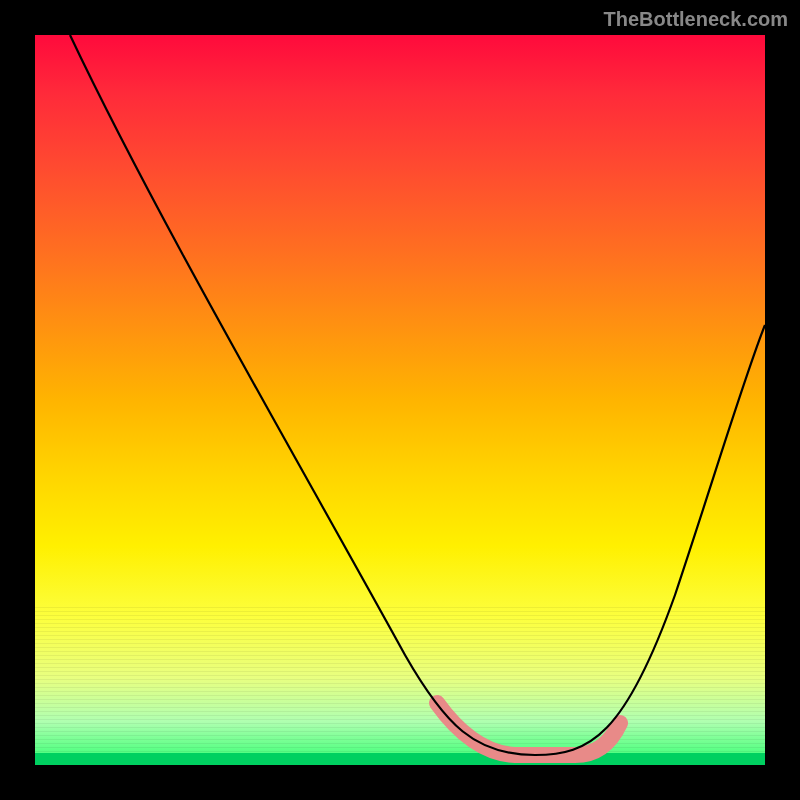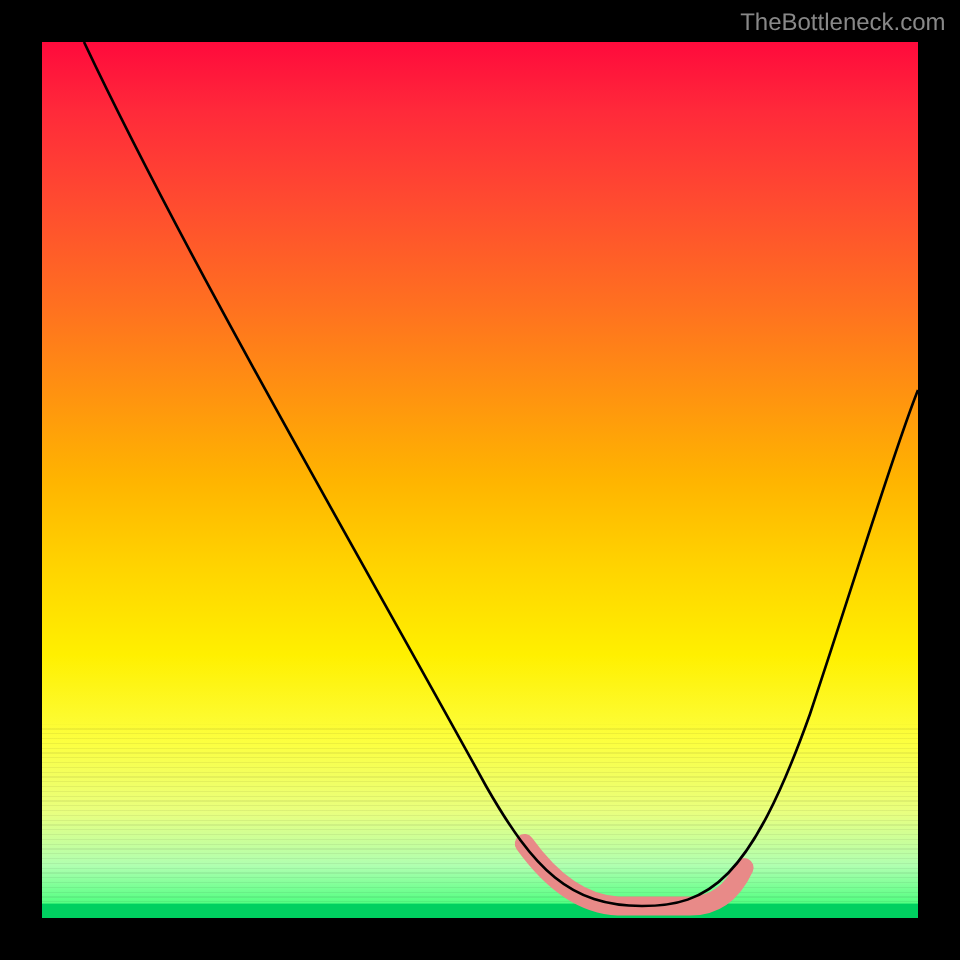--- a/index.html
+++ b/index.html
@@ -1,17 +1,17 @@
 <!DOCTYPE html>
 <html><head>
 <meta charset="utf-8">
 <style>
   * { margin: 0; padding: 0; box-sizing: border-box; }
   body { width: 800px; height: 800px; background: #000; font-family: Arial, sans-serif; position: relative; }
-  .watermark { position: absolute; top: 8px; right: 12px; color: #888; font-size: 20px; font-weight: normal; z-index: 10; }
+  .watermark { position: absolute; top: 8px; right: 12px; color: #888; font-size: 20px; font-weight: bold; z-index: 10; }
   .chart-outer { position: absolute; left: 35px; top: 35px; width: 730px; height: 730px; background: #000; }
   .chart-inner { position: absolute; left: 0; top: 0; width: 730px; height: 730px; }
   .gradient {
     position: absolute; inset: 0;
     background: linear-gradient(to bottom,
       #ff0a3c 0%,
       #ff2a3a 8%,
       #ff4a30 18%,
       #ff7020 30%,
       #ff9210 40%,

